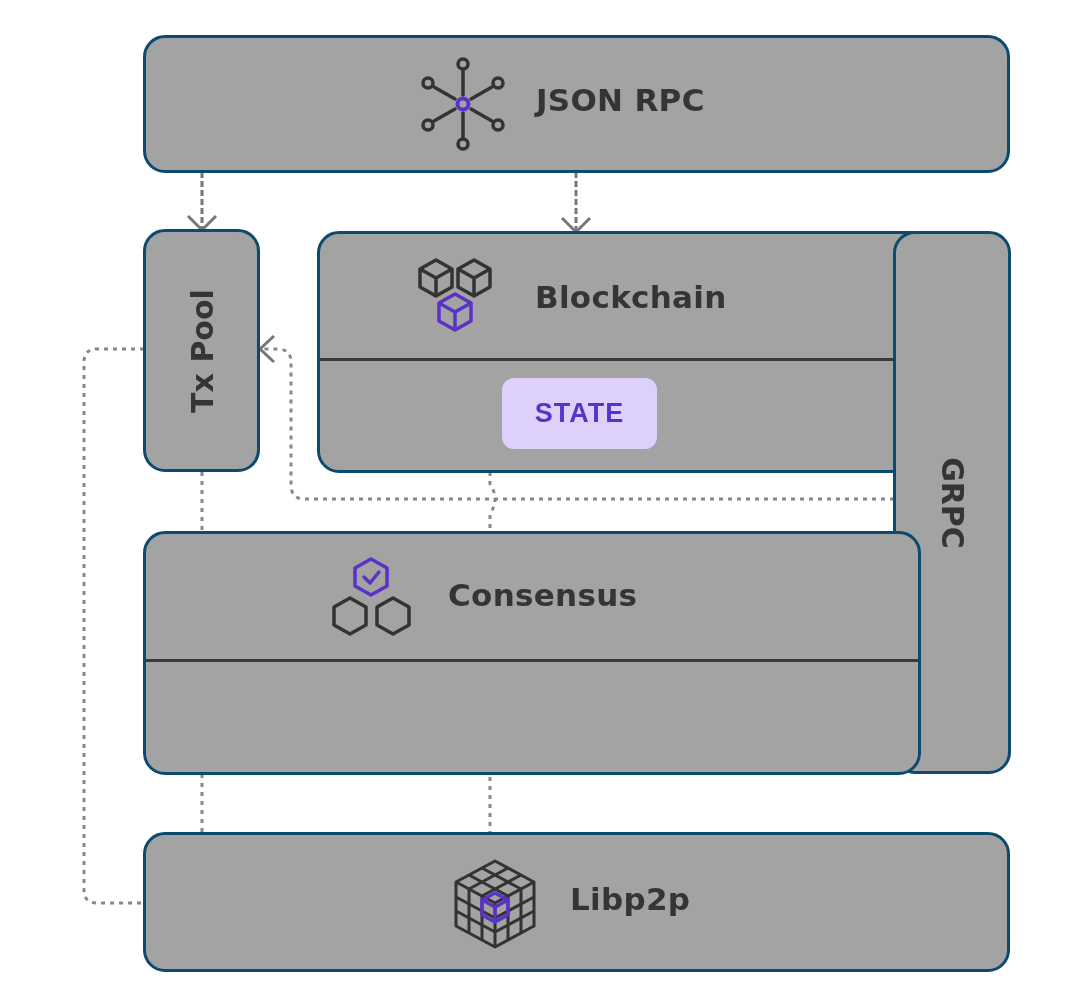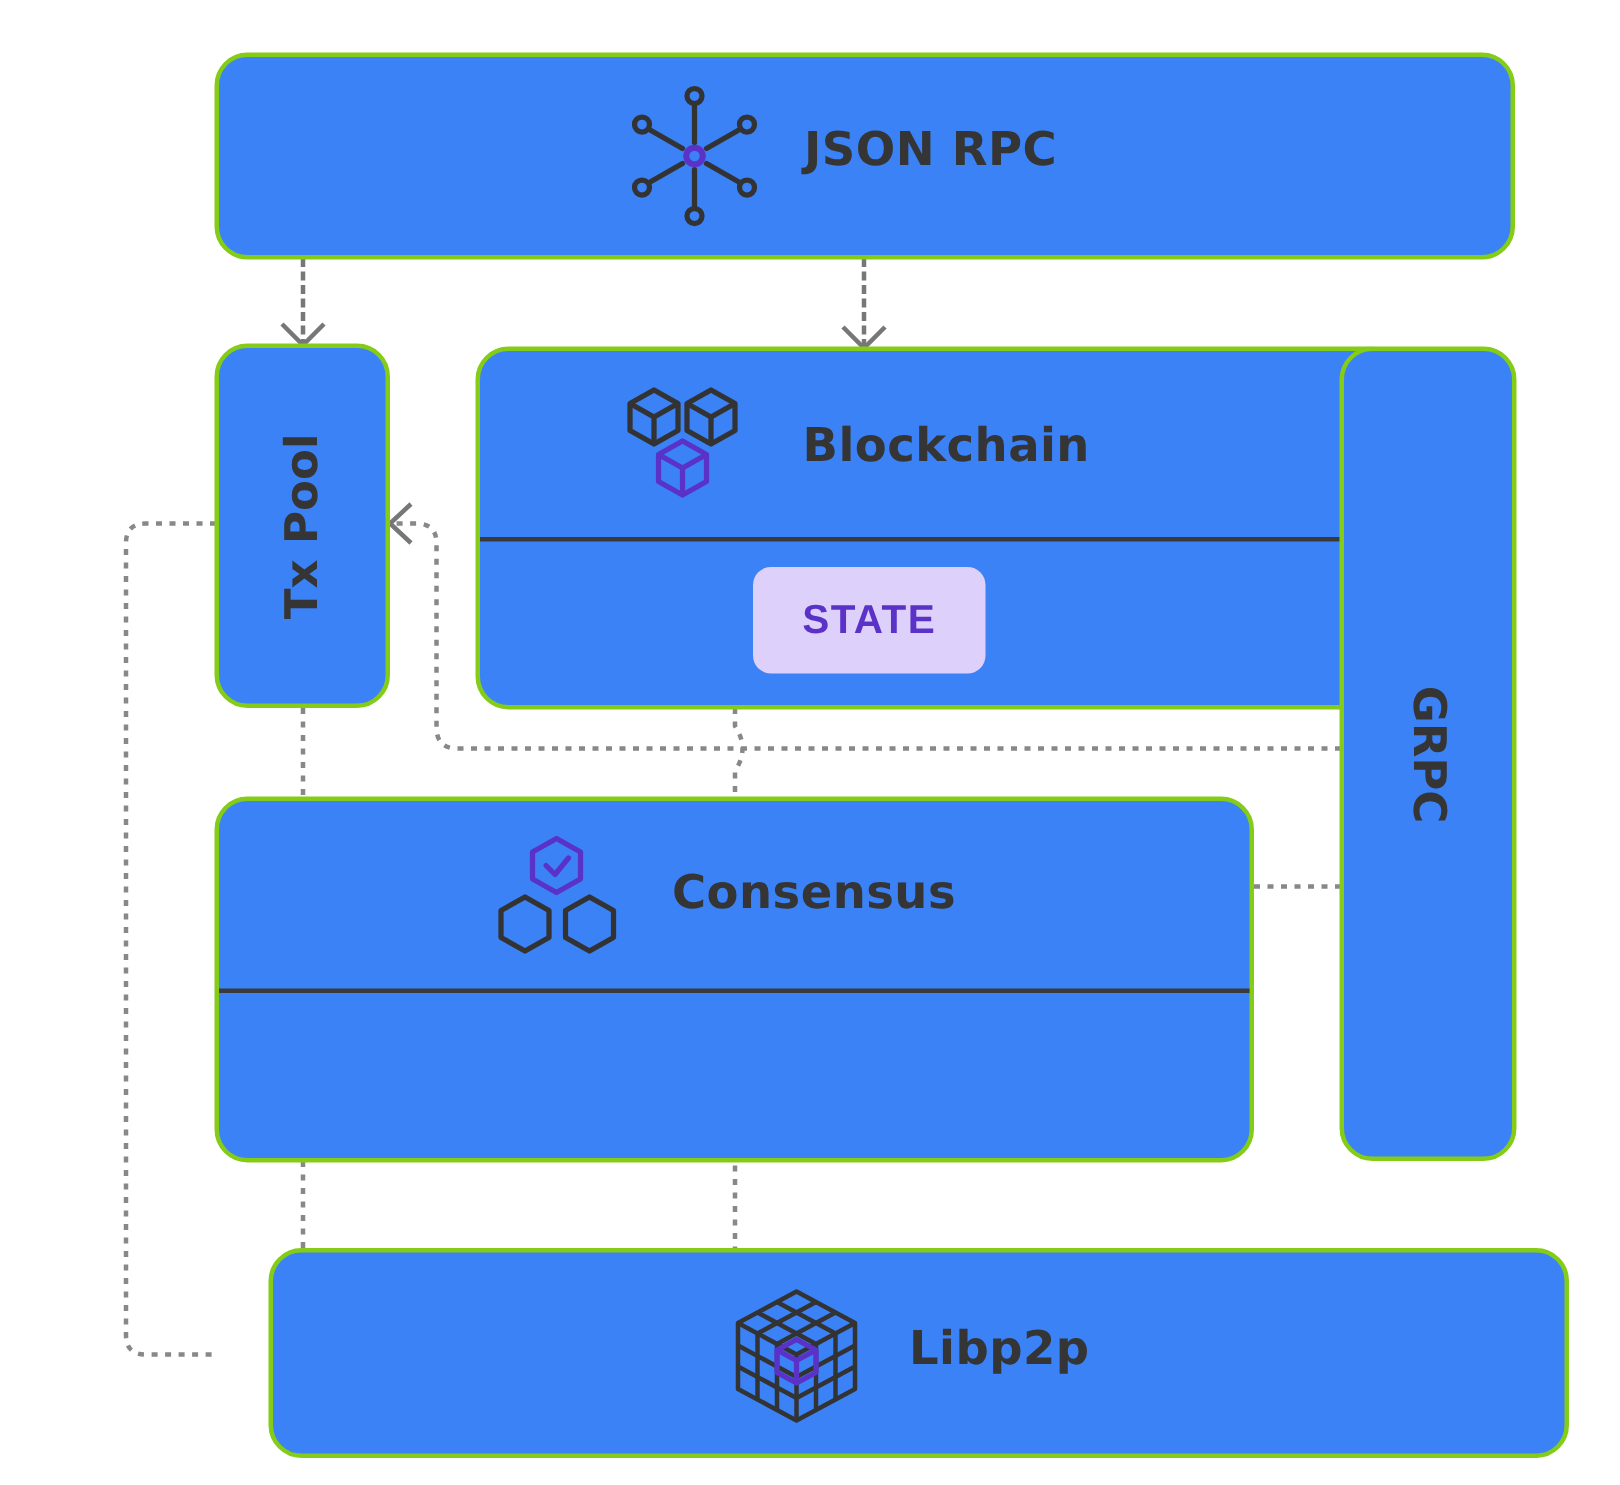--- a/index.html
+++ b/index.html
@@ -1,19 +1,19 @@
 <!DOCTYPE html>
 <html><head>
 <meta charset="utf-8">
 <style>
   html, body { margin: 0; padding: 0; background: #ffffff; }
   body { width: 1080px; height: 990px; position: relative; overflow: hidden;
          font-family: "DejaVu Sans", sans-serif; color: #333333; }
-  .box { position: absolute; border: 3px solid #84cc16; border-radius: 22px;
-         background: #3b82f6; box-sizing: border-box; }
+  .box { position: absolute; border: 3px solid #0c4a6e; border-radius: 22px;
+         background: #a3a3a3; box-sizing: border-box; }
   .label { position: absolute; font-weight: bold; font-size: 31px; color: #353535;
            white-space: nowrap; letter-spacing: 0.3px; }
   .divider { position: absolute; height: 3px; background: #3a3a3a; }
   .badge { position: absolute; background: #ddd0fa; border-radius: 12px;
            color: #5a32c8; font-family: "Liberation Sans", sans-serif; font-weight: bold;
            font-size: 27px; display: flex; align-items: center; justify-content: center;
            letter-spacing: 1px; text-align: center; }
   .vlabel { position: absolute; font-weight: bold; font-size: 30px; color: #353535;
             white-space: nowrap; }
   svg.overlay { position: absolute; left: 0; top: 0; pointer-events: none; }
@@ -96,34 +96,34 @@
   </svg>
   <span class="label" style="left:215px; top:45px;">Blockchain</span>
   <div class="divider" style="left:0; right:0; top:124px;"></div>
   <div class="badge" style="left:182px; top:144px; width:155px; height:71px;">STATE</div>
 </div>
 
 <div class="box" style="left:893px; top:231px; width:118px; height:543px;">
   <span class="vlabel" style="left:50%; top:50%; transform: translate(-50%,-50%) rotate(90deg);">GRPC</span>
 </div>
 
-<div class="box" style="left:143px; top:531px; width:693px; height:244px;">
+<div class="box" style="left:143px; top:531px; width:778px; height:244px;">
   <svg class="icon" style="left:183px; top:22px;" width="86" height="82" viewBox="0 0 86 82">
     <g fill="none" stroke-width="3.5" stroke-linejoin="round">
       <path d="M42,3 L58,12 L58,30 L42,39 L26,30 L26,12 Z" stroke="#5a32c8"></path>
       <polyline points="35,21 41,27 50,16" stroke="#5a32c8" stroke-linecap="round"></polyline>
       <path d="M21,42 L37,51 L37,69 L21,78 L5,69 L5,51 Z" stroke="#333"></path>
       <path d="M64,42 L80,51 L80,69 L64,78 L48,69 L48,51 Z" stroke="#333"></path>
     </g>
   </svg>
   <span class="label" style="left:302px; top:43px;">Consensus</span>
   <div class="divider" style="left:0; right:0; top:125px;"></div>
 </div>
 
-<div class="box" style="left:143px; top:832px; width:867px; height:140px;margin-left:36px;">
+<div class="box" style="left:143px; top:832px; width:867px; height:140px;">
   <svg class="icon" style="left:306px; top:22px;" width="86" height="94" viewBox="0 0 86 94">
     <g fill="none" stroke="#333" stroke-width="3" stroke-linejoin="round">
 
       <path d="M43,4 L82,25 L82,69 L43,90 L4,69 L4,25 Z"></path>
       <path d="M4,25 L43,46 L82,25 M43,46 L43,90"></path>
 
       <path d="M17,18 L56,39 M30,11 L69,32"></path>
       <path d="M56,11 L17,32 M69,18 L30,39"></path>
 
       <path d="M4,40 L43,61 M4,54 L43,75"></path>

